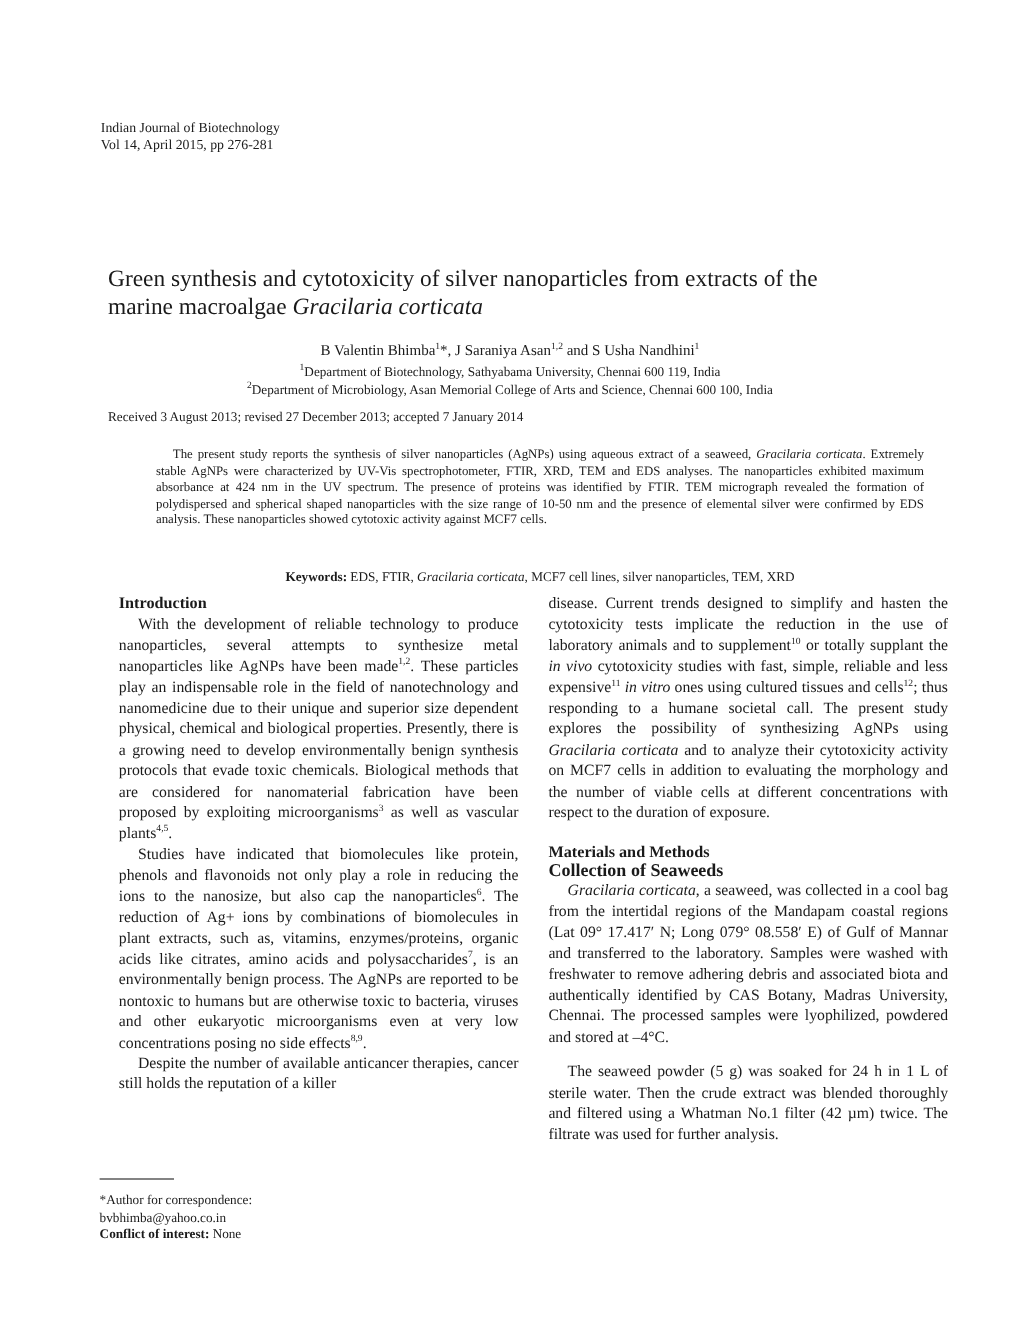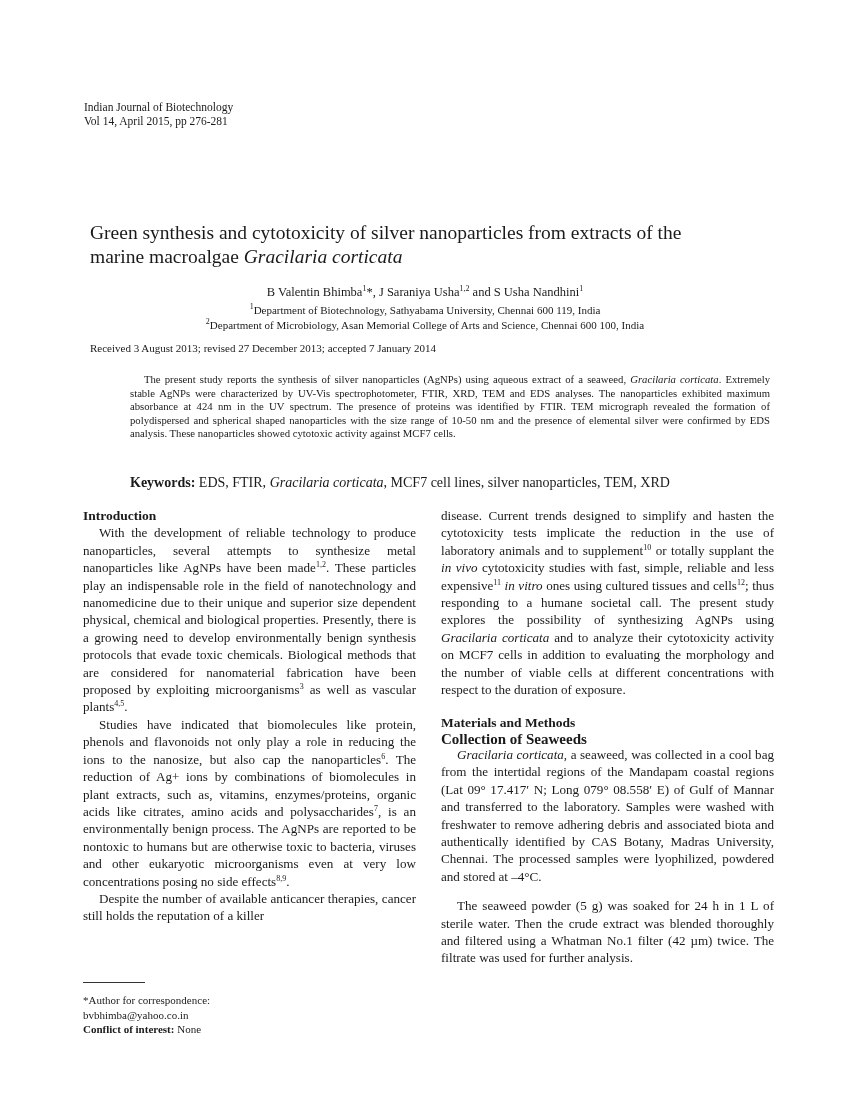--- a/index.html
+++ b/index.html
@@ -3,22 +3,22 @@
 <meta charset="utf-8">
 <style>
   html, body { margin:0; padding:0; background:#ffffff; }
   body { width:850px; height:1100px; position:relative; overflow:hidden; color:#1a1a1a; font-family:"Liberation Serif", serif; }
   .journal { position:absolute; left:84px; top:100px; font-size:11.5px; line-height:14px; }
   .title { position:absolute; left:90px; width:670px; top:221px; font-size:19.5px; line-height:24px; }
   .authors { position:absolute; left:90px; width:670px; top:285px; text-align:center; font-size:12.5px; }
   .affil { position:absolute; left:90px; width:670px; top:303px; text-align:center; font-size:11px; line-height:15px; }
   .received { position:absolute; left:90px; width:670px; top:342px; text-align:left; font-size:11px; }
   .abstract { position:absolute; left:130px; width:640px; top:373px; font-size:10.7px; line-height:13.6px; text-align:justify; text-indent:14px; }
-  .keywords { position:absolute; left:130px; width:640px; top:475px; font-size:14px; }
-  .col { position:absolute; top:507px; width:333px; font-size:13.1px; line-height:17.4px; text-align:justify; }
+  .keywords { position:absolute; left:130px; width:640px; top:475px; font-size:11px;text-align:center; }
+  .col { position:absolute; top:494px; width:333px; font-size:13.1px; line-height:17.4px; text-align:justify;margin-left:16px; }
   .col.left { left:83px; }
   .col.right { left:441px; }
   .col p { margin:0; text-indent:16px; }
   h2 { font-size:13.5px; font-weight:bold; margin:0; line-height:17.4px; }
   h3 { font-size:15px; font-weight:bold; margin:0; line-height:14px; }
   sup { font-size:8px; line-height:0; }
   .footnote { position:absolute; left:83px; top:982px; font-size:11px; line-height:14.5px; }
   .footnote .rule { width:62px; border-top:1px solid #333; margin-bottom:10px; }
   .gap { height:16px; }
   .gap2 { height:12px; }
@@ -30,21 +30,21 @@
   <div>Indian Journal of Biotechnology</div>
   <div>Vol 14, April 2015, pp 276-281</div>
 </div>
 
 <div class="title">
   <div>Green synthesis and cytotoxicity of silver nanoparticles from extracts of the</div>
   <div><span>marine macroalgae </span><i>Gracilaria corticata</i></div>
 </div>
 
 <div class="authors">
-  <span>B Valentin Bhimba</span><sup>1</sup><span>*, </span><span>J Saraniya Usha</span><sup>1,2</sup><span> and </span><span>S Usha Nandhini</span><sup>1</sup>
+  <span>B Valentin Bhimba</span><sup>1</sup><span>*, </span><span>J Saraniya Asan</span><sup>1,2</sup><span> and </span><span>S Usha Nandhini</span><sup>1</sup>
 </div>
 
 <div class="affil">
   <div><sup>1</sup><span>Department of Biotechnology, Sathyabama University, Chennai 600 119, India</span></div>
   <div><sup>2</sup><span>Department of Microbiology, Asan Memorial College of Arts and Science, Chennai 600 100, India</span></div>
 </div>
 
 <div class="received">Received 3 August 2013; revised 27 December 2013; accepted 7 January 2014</div>
 
 <div class="abstract"><span>The present study reports the synthesis of silver nanoparticles (AgNPs) using aqueous extract of a seaweed, </span><i>Gracilaria corticata</i><span>. Extremely stable AgNPs were characterized by UV-Vis spectrophotometer, FTIR, XRD, TEM and EDS analyses. The nanoparticles exhibited maximum absorbance at 424 nm in the UV spectrum. The presence of proteins was identified by FTIR. TEM micrograph revealed the formation of polydispersed and spherical shaped nanoparticles with the size range of 10-50 nm and the presence of elemental silver were confirmed by EDS analysis. These nanoparticles showed cytotoxic activity against MCF7 cells.</span></div>

